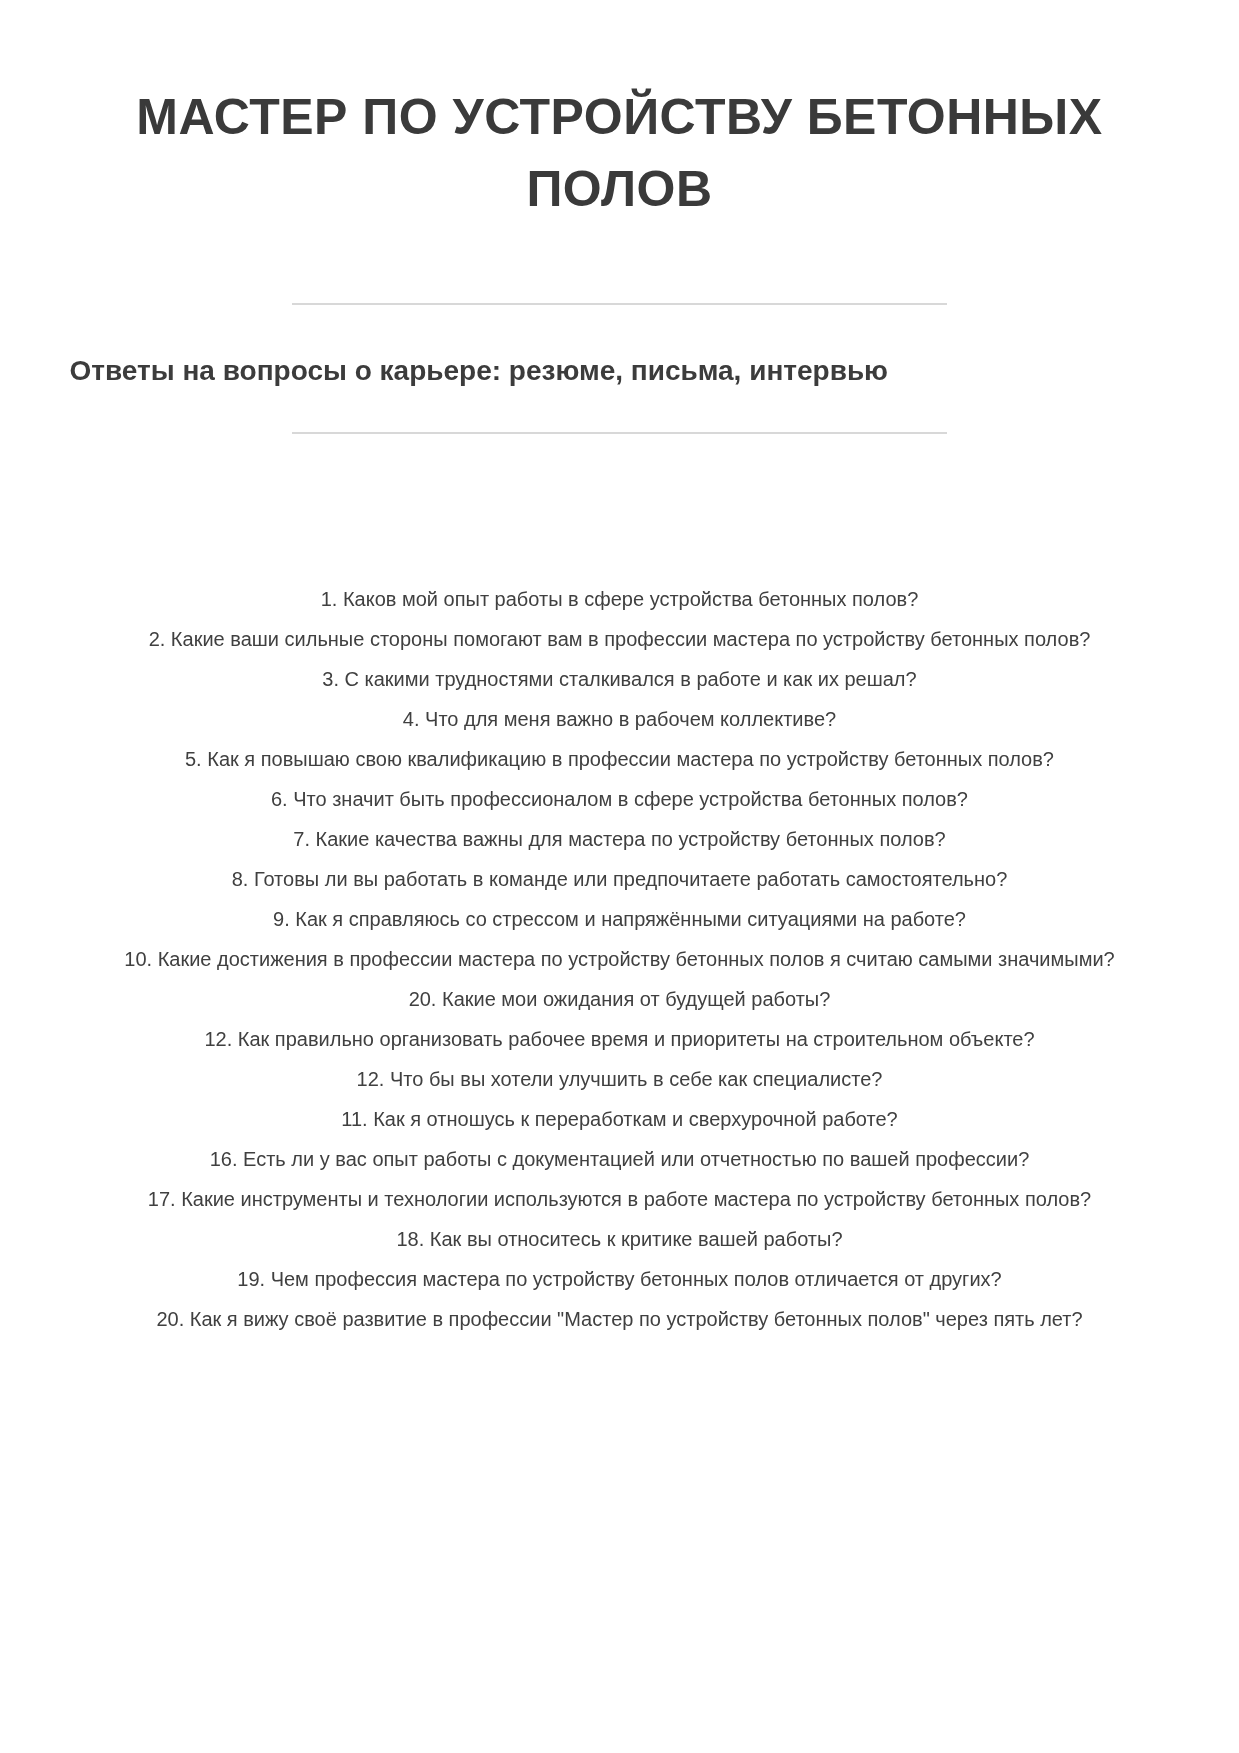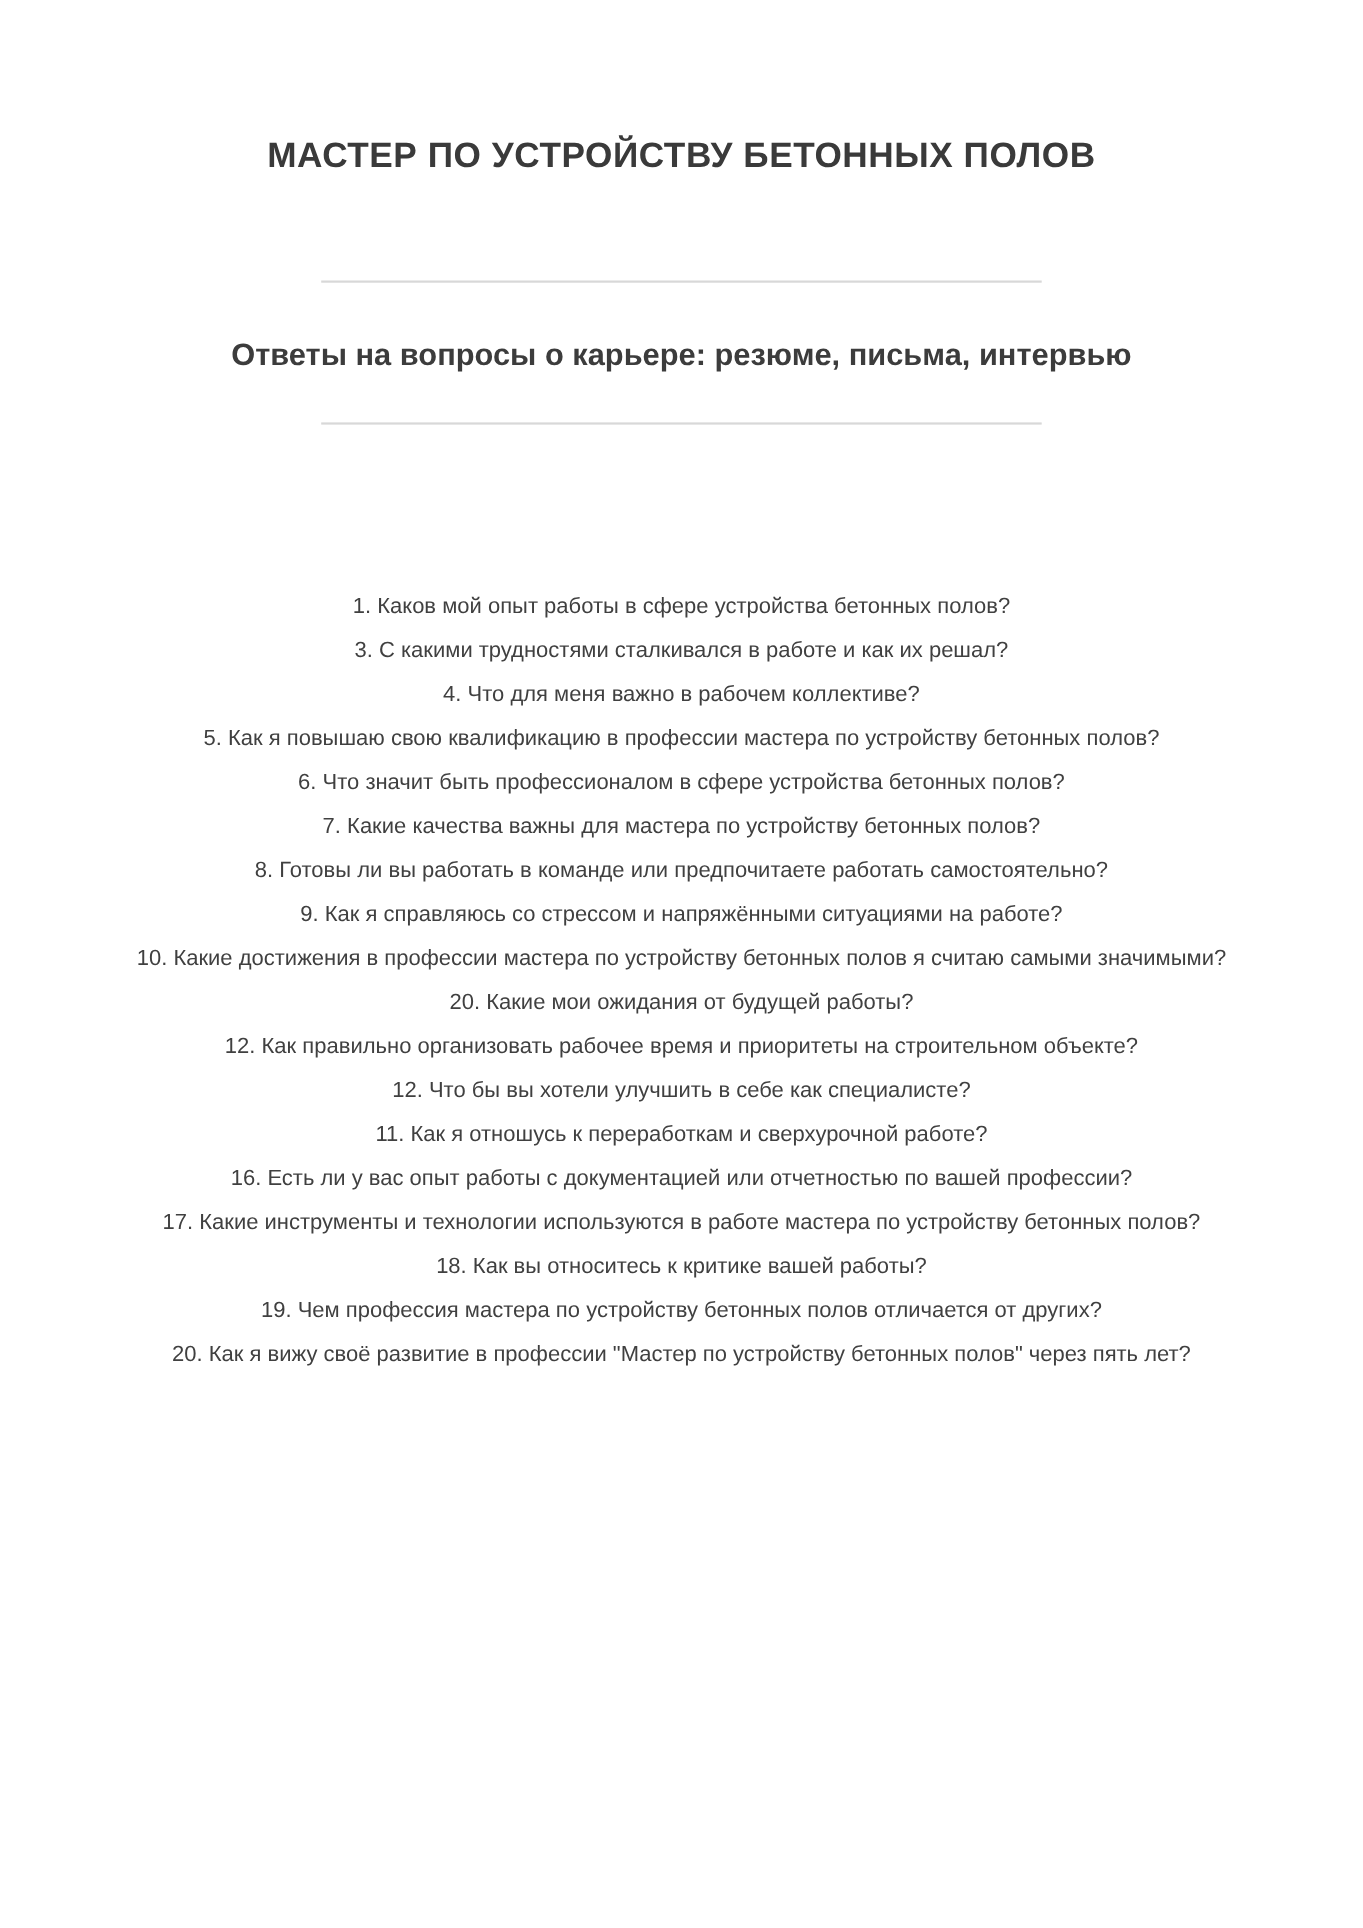--- a/index.html
+++ b/index.html
@@ -10,42 +10,42 @@
   .page {
     position: relative;
     width: 1239px;
     height: 1753px;
     background: #ffffff;
     font-family: "Liberation Sans", "DejaVu Sans", sans-serif;
     overflow: hidden;
     box-sizing: border-box;
   }
   .doc-title {
-    margin: 105px auto 0;
+    margin: 81px auto 0;
     max-width: 1090px;
     text-align: center;
-    font-size: 32px;
+    font-size: 50px;
     line-height: 72px;
     font-weight: 700;
     color: #3a3a3a;
     letter-spacing: 0.5px;
   }
   .divider {
     width: 655px;
     margin: 0 auto;
     border: none;
     border-top: 2px solid #d8d8d8;
     height: 0;
   }
   .divider-top { margin-top: 78px; }
   .divider-bottom { margin-top: 41px; }
   .doc-subtitle {
     margin: 46px auto 0;
     max-width: 1100px;
-    text-align: center;
+    text-align: left;
     font-size: 28px;
     line-height: 40px;
     font-weight: 700;
     color: #3c3c3c;
   }
   .questions {
     margin-top: 145px;
     padding: 0 73px;
     font-size: 20px;
     line-height: 40px;
@@ -65,20 +65,21 @@
   <h1 class="doc-title">МАСТЕР ПО УСТРОЙСТВУ БЕТОННЫХ ПОЛОВ</h1>
 
   <hr class="divider divider-top">
 
   <h2 class="doc-subtitle">Ответы на вопросы о карьере: резюме, письма, интервью</h2>
 
   <hr class="divider divider-bottom">
 
   <div class="questions">
       <p>1. Каков мой опыт работы в сфере устройства бетонных полов?</p>
+      <p>2. Какие ваши сильные стороны помогают вам в профессии мастера по устройству бетонных полов?</p>
       <p>3. С какими трудностями сталкивался в работе и как их решал?</p>
       <p>4. Что для меня важно в рабочем коллективе?</p>
       <p>5. Как я повышаю свою квалификацию в профессии мастера по устройству бетонных полов?</p>
       <p>6. Что значит быть профессионалом в сфере устройства бетонных полов?</p>
       <p>7. Какие качества важны для мастера по устройству бетонных полов?</p>
       <p>8. Готовы ли вы работать в команде или предпочитаете работать самостоятельно?</p>
       <p>9. Как я справляюсь со стрессом и напряжёнными ситуациями на работе?</p>
       <p>10. Какие достижения в профессии мастера по устройству бетонных полов я считаю самыми значимыми?</p>
       <p>20. Какие мои ожидания от будущей работы?</p>
       <p>12. Как правильно организовать рабочее время и приоритеты на строительном объекте?</p>

